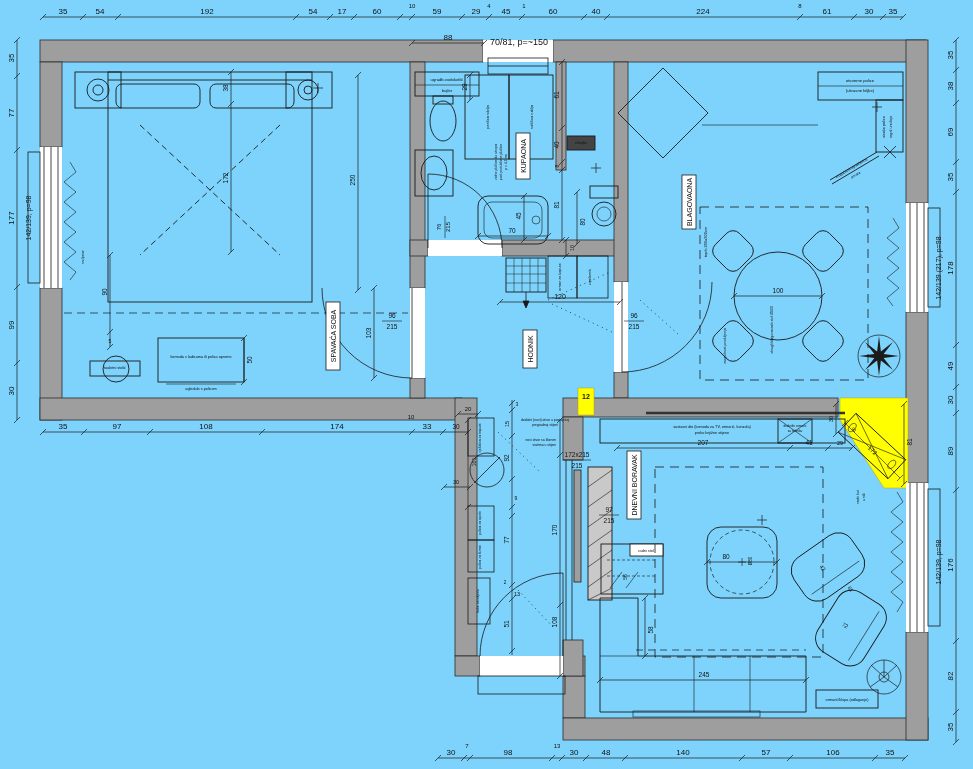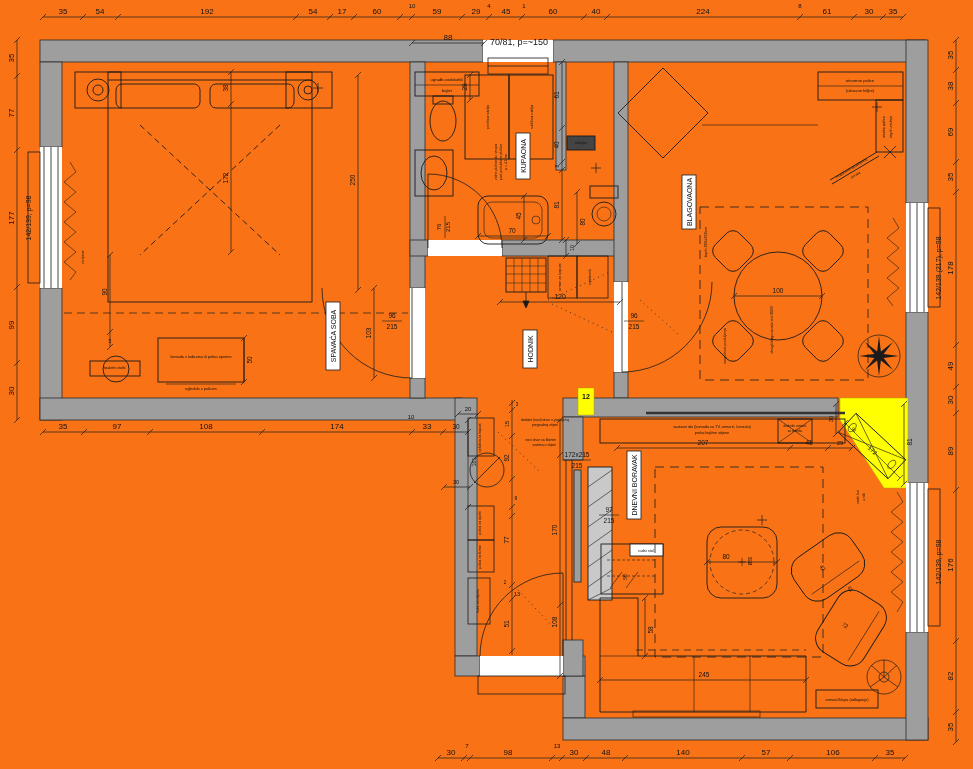--- a/index.html
+++ b/index.html
@@ -1,16 +1,16 @@
 <!DOCTYPE html>
 <html><head>
 <meta charset="utf-8">
 <style>
   html,body{margin:0;padding:0;background:#fff;}
-  .stage{position:relative;width:973px;height:769px;background:#f97316;overflow:hidden;}
+  .stage{position:relative;width:973px;height:769px;background:#7dd3fc;overflow:hidden;}
   svg{position:absolute;left:0;top:0;}
   svg text{font-family:"Liberation Sans","DejaVu Sans",sans-serif;fill:#111;stroke:none;}
 </style>
 </head>
 <body>
 
 <div class="stage">
 <svg id="plan" width="973" height="769" viewBox="0 0 973 769">
 
   <g fill="#9e9e9e" stroke="#2b2b2b" stroke-width="0.8">

